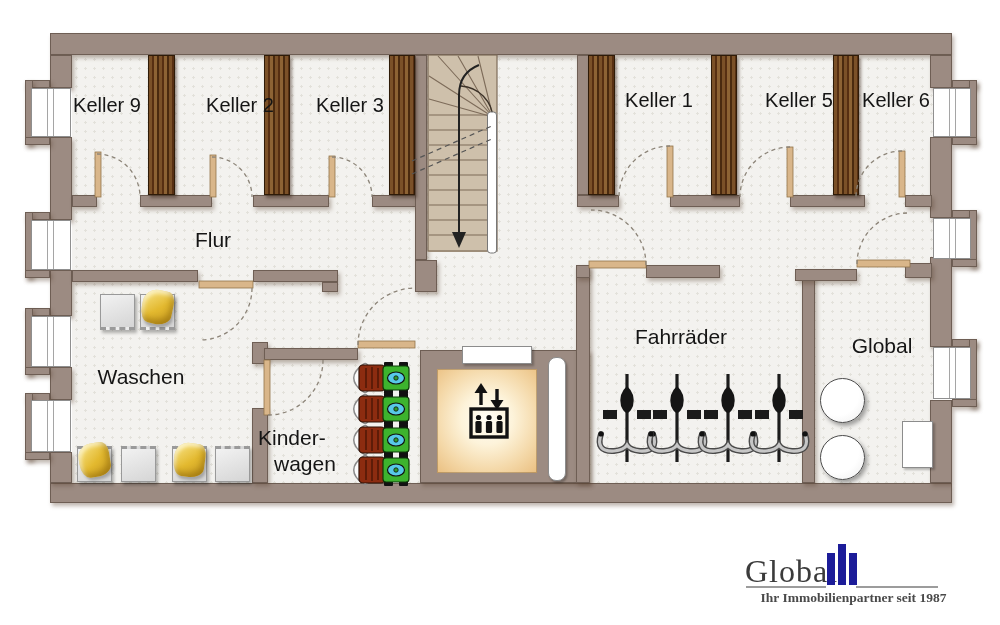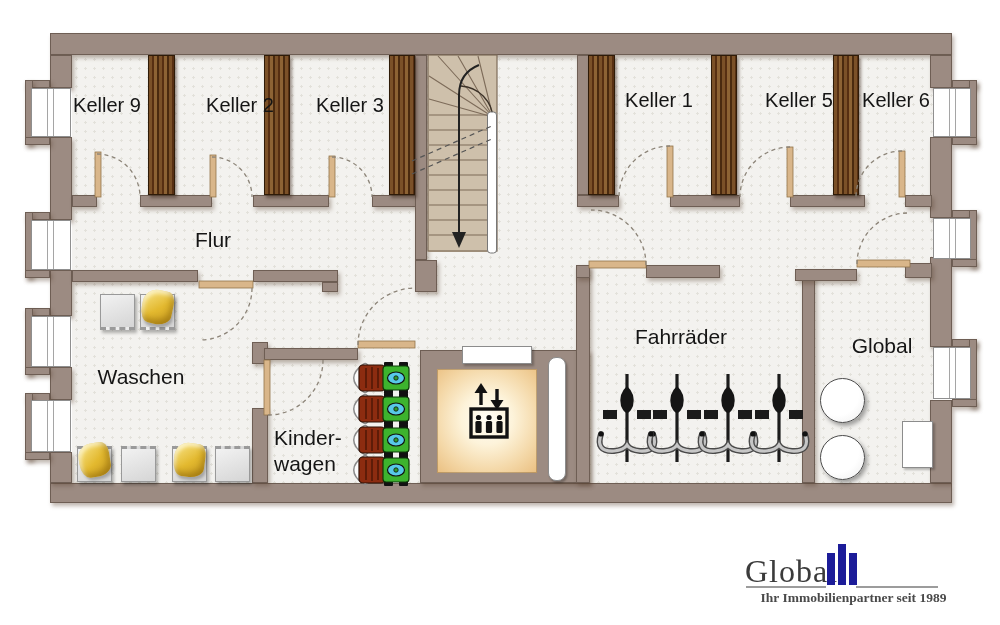--- a/index.html
+++ b/index.html
@@ -297,27 +297,27 @@
   </svg>
 
   <div class="lbl k" style="left:107px;top:105px">Keller 9</div>
   <div class="lbl k" style="left:240px;top:105px">Keller 2</div>
   <div class="lbl k" style="left:350px;top:105px">Keller 3</div>
   <div class="lbl k" style="left:659px;top:100px">Keller 1</div>
   <div class="lbl k" style="left:799px;top:100px">Keller 5</div>
   <div class="lbl k" style="left:896px;top:100px">Keller 6</div>
   <div class="lbl" style="left:213px;top:240px">Flur</div>
   <div class="lbl" style="left:141px;top:377px">Waschen</div>
-  <div class="lbl left" style="left:274px;top:438px">Kinder-</div>
+  <div class="lbl left" style="left:258px;top:438px">Kinder-</div>
   <div class="lbl left" style="left:274px;top:464px">wagen</div>
   <div class="lbl" style="left:681px;top:337px">Fahrräder</div>
   <div class="lbl" style="left:882px;top:346px">Global</div>
 
   <div class="logo">
     <span class="w" id="w1">Global</span>
     <div class="bar" id="b1"></div>
     <div class="bar" id="b2"></div>
     <div class="bar" id="b3"></div>
     <div class="rule" id="r1"></div>
     <div class="rule" id="r2"></div>
-    <div class="tag">Ihr Immobilienpartner seit 1989</div>
+    <div class="tag">Ihr Immobilienpartner seit 1987</div>
   </div>
 </div>
 
 </body></html>

